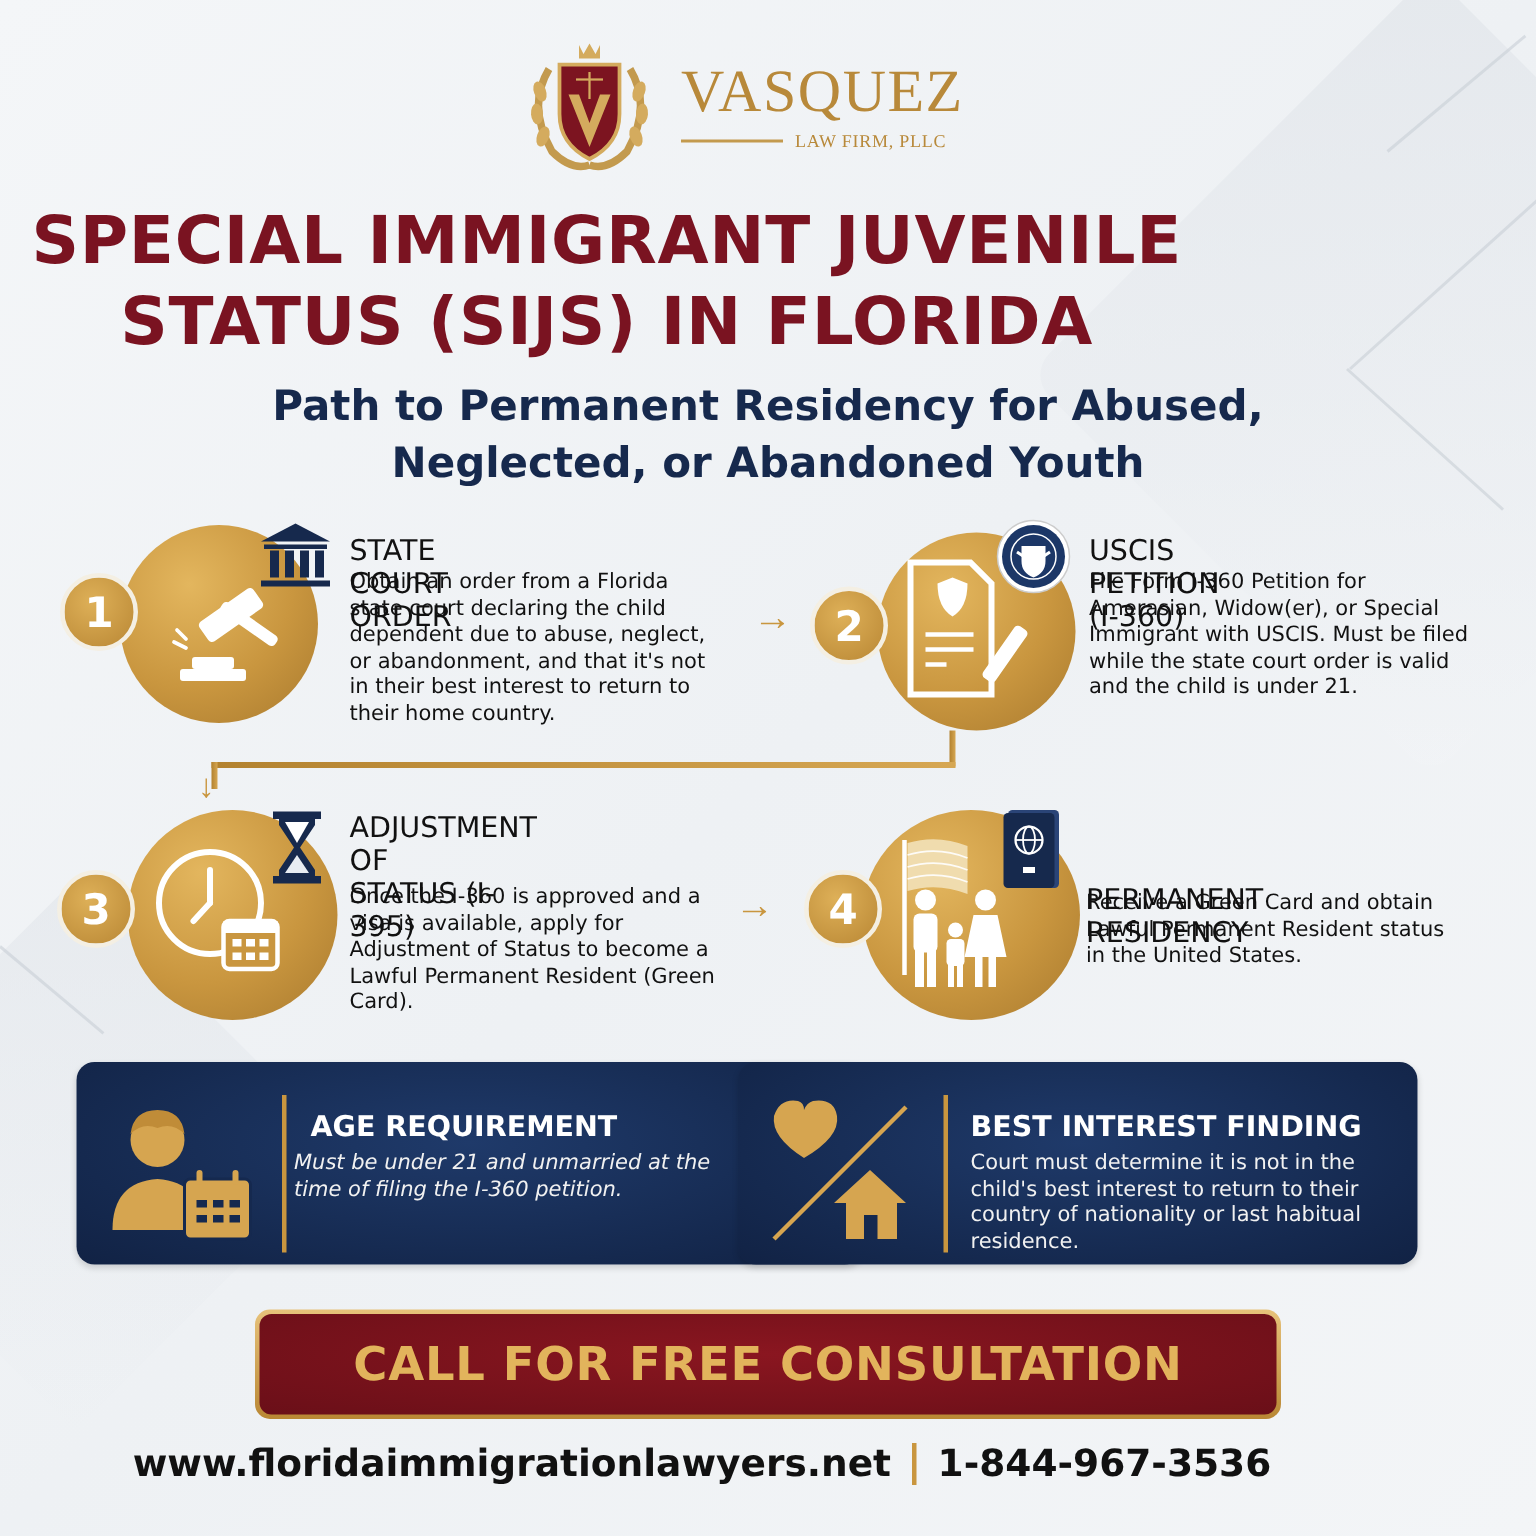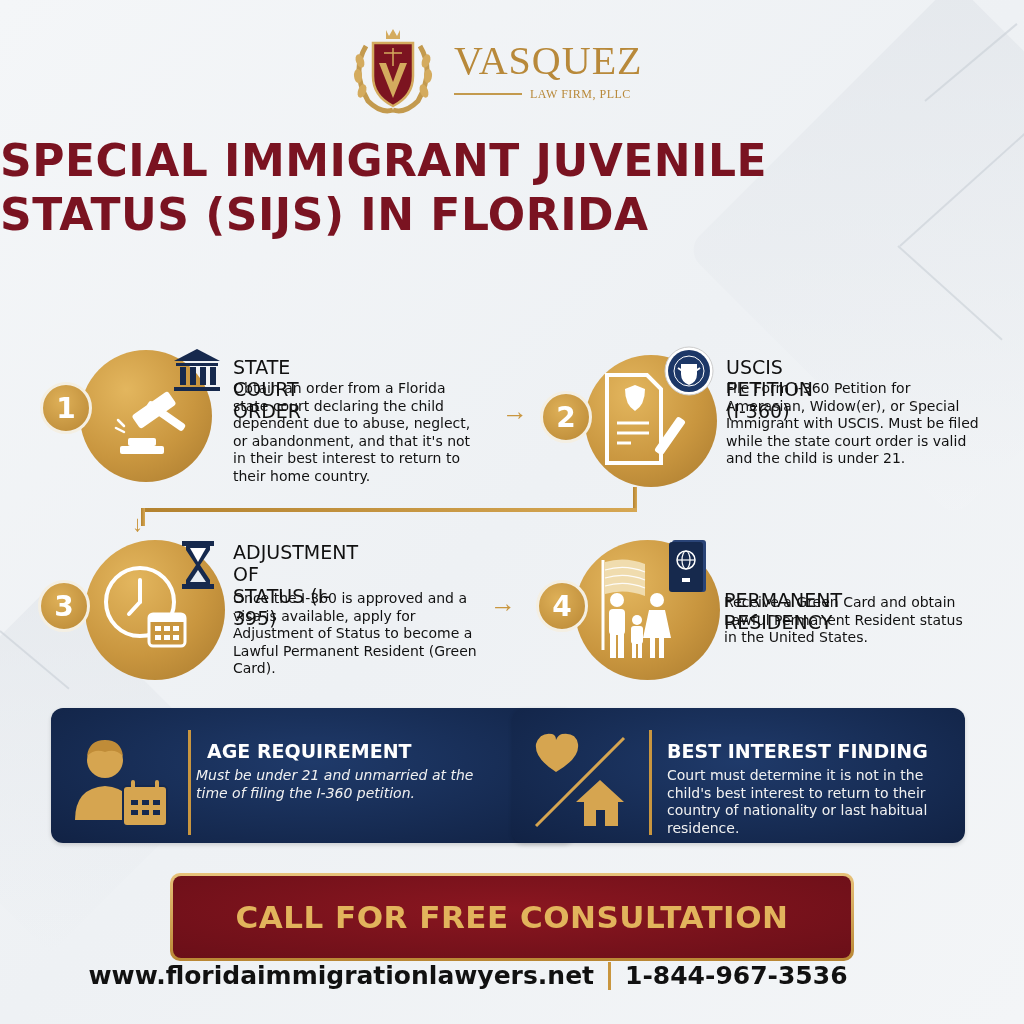--- a/index.html
+++ b/index.html
@@ -37,21 +37,21 @@
   }
   .logo-sub-row { display: flex; align-items: center; margin-top: 6px; }
   .logo-rule { width: 68px; height: 2px; background: #c39a4e; margin-right: 8px; }
   .logo-sub {
     font-family: "Liberation Serif", "DejaVu Serif", serif;
     font-size: 12px; color: #b8893a; letter-spacing: 0.5px;
   }
 
   
   .title {
-    position: absolute; top: 134px; left: 0; width: 809px; 
+    position: absolute; top: 134px; left: 0; width: 809px; text-align: center;
     font-family: "DejaVu Sans", sans-serif; font-weight: bold;
     font-size: 44px; line-height: 54px; color: #7a1321; letter-spacing: 0.5px;
   }
   .subtitle {
     position: absolute; top: 252px; left: 0; width: 1024px; text-align: center;
     font-family: "DejaVu Sans", sans-serif; font-weight: bold;
     font-size: 28px; line-height: 38px; color: #16294d;
   }
 
   
@@ -91,21 +91,21 @@
     position: absolute; top: 32px; font-family: "DejaVu Sans", sans-serif; font-weight: bold;
     font-size: 19px; color: #fff;
   }
   .card-desc {
     position: absolute; top: 59px; font-family: "DejaVu Sans", sans-serif;
     font-size: 14px; line-height: 17.5px; color: #f1f1f1;
   }
 
   
   .cta {
-    position: absolute; top: 873px; left: 170px; width: 684px; height: 88px;
+    position: absolute; top: 873px; left: 170px; width: 684px; height: 73px;
     border-radius: 10px; padding: 3px;
     background: linear-gradient(180deg, #e7c27a, #b98734);
   }
   .cta-inner {
     width: 100%; height: 100%; border-radius: 8px;
     background: radial-gradient(ellipse at 50% 40%, #8a1620, #6a0f18);
     display: flex; align-items: center; justify-content: center;
     font-family: "DejaVu Sans", sans-serif; font-weight: bold; font-size: 31px;
     color: #e2b45c; letter-spacing: 0.5px;
   }
@@ -153,20 +153,22 @@
       <div class="logo-sub">LAW FIRM, PLLC</div>
     </div>
   </div>
 </div>
 
 <div class="title">
   <div>SPECIAL IMMIGRANT JUVENILE</div>
   <div>STATUS (SIJS) IN FLORIDA</div>
 </div>
 <div class="subtitle">
+  <div>Path to Permanent Residency for Abused,</div>
+  <div>Neglected, or Abandoned Youth</div>
 </div>
 
 <div class="step" style="left:0;top:0;">
   <div class="step-circle" style="left:80px;top:350px;">
     <svg width="132" height="132" viewBox="0 0 132 132">
       <g fill="#fff">
         <rect x="52" y="52" width="44" height="16" rx="3" transform="rotate(-35 74 60)"></rect>
         <rect x="64" y="62" width="44" height="8" rx="3" transform="rotate(35 86 66)"></rect>
         <rect x="40" y="96" width="44" height="8" rx="2"></rect>
         <rect x="48" y="88" width="28" height="8" rx="2"></rect>
@@ -331,21 +333,21 @@
           <rect x="73" y="80" width="7" height="5"></rect>
           <rect x="84" y="80" width="7" height="5"></rect>
       </g>
     </svg>
   </div>
   <div class="card-divider" style="left:137px;"></div>
   <div class="card-title" style="left:156px;">AGE REQUIREMENT</div>
   <div class="card-desc" style="left:145px;width:280px;font-style:italic;">Must be under 21 and unmarried at the time of filing the I-360 petition.</div>
 </div>
 
-<div class="card" style="left:512px;width:453px;">
+<div class="card" style="left:492px;width:453px;">
   <div style="position:absolute;left:18px;top:22px;">
     <svg width="100" height="100" viewBox="0 0 100 100">
       <path d="M26 42 Q4 28 6 14 Q10 2 22 4 Q26 5 26 10 Q28 5 32 4 Q46 2 48 14 Q50 28 26 42 Z" fill="#d6a550"></path>
       <line x1="6" y1="96" x2="94" y2="8" stroke="#d6a550" stroke-width="3"></line>
       <path d="M46 72 L70 50 L94 72 L88 72 L88 96 L54 96 L54 72 Z" fill="#d6a550"></path>
       <rect x="66" y="80" width="9" height="16" fill="#15294f"></rect>
     </svg>
   </div>
   <div class="card-divider" style="left:137px;"></div>
   <div class="card-title" style="left:155px;">BEST INTEREST FINDING</div>

